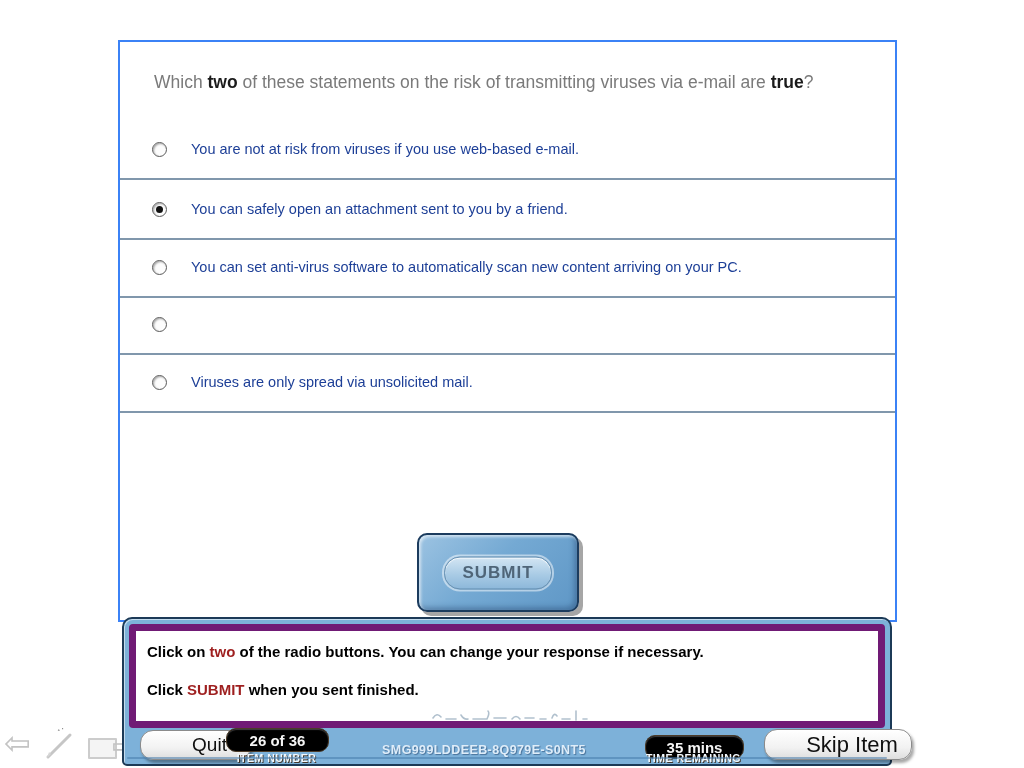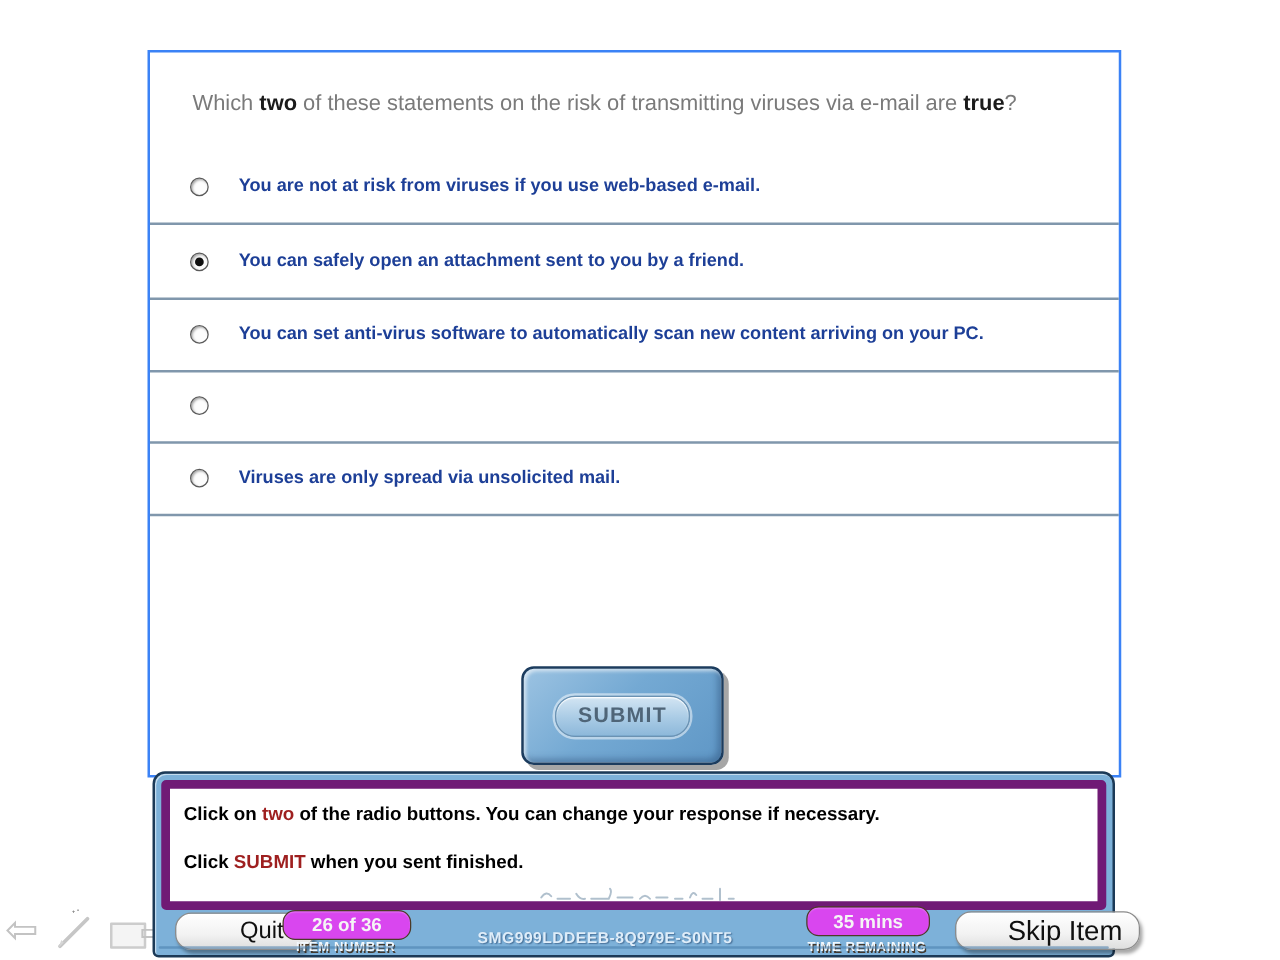--- a/index.html
+++ b/index.html
@@ -30,21 +30,21 @@
   .radio{
     margin-left:32px;width:13px;height:13px;border-radius:50%;
     background:#fdfdfd;border:1px solid #5a5a5a;
     box-shadow:inset 1px 1px 2px rgba(0,0,0,.35), inset -1px -1px 1px #fff;
     display:flex;align-items:center;justify-content:center;flex:0 0 auto;
     cursor:pointer;
   }
   .radio .dot{width:7px;height:7px;border-radius:50%;background:#101010;display:none;}
   .radio.selected .dot{display:block;}
   .option-label{
-    margin-left:24px;color:#1d3f97;font-weight:bold;font-size:14.5px;
+    margin-left:24px;color:#1d3f97;font-weight:normal;font-size:14.5px;
   }
 
   
   .submit-btn{
     position:absolute;left:417px;top:533px;width:158px;height:75px;
     background:linear-gradient(135deg,#9cc3e2 0%,#74a9d3 45%,#5f97c6 100%);
     border:2px solid #1c3c5e;border-radius:10px;
     box-shadow:4px 4px 0 #a6a6a6,
                inset 2px 2px 3px rgba(255,255,255,.6),
                inset -3px -3px 5px rgba(25,55,95,.35);
@@ -89,27 +89,27 @@
     border:1px solid #8b8b8b;border-radius:13px;
     box-shadow:2px 3px 3px rgba(0,0,0,.35), inset 0 1px 0 #fff;
     display:flex;align-items:center;justify-content:center;
     font-size:19px;color:#101010;cursor:pointer;padding-left:28px;
   }
   .quit-btn{left:16px;top:111px;width:81px;height:28px;}
   .skip-btn{left:640px;top:110px;width:118px;height:29px;font-size:22px;}
 
   .dark-badge{
     position:absolute;height:22px;border-radius:10px;
-    background:#d946ef;border:1px solid #4c3b28;
+    background:#000000;border:1px solid #4c3b28;
     box-shadow:inset 0 1px 1px rgba(255,255,255,.25);
     display:flex;align-items:center;justify-content:center;
     color:#f5f5f5;font-size:15px;font-weight:bold;
   }
   .item-badge{left:102px;top:109px;width:101px;}
-  .time-badge{left:521px;top:106px;width:97px;}
+  .time-badge{left:521px;top:116px;width:97px;}
   .badge-label{
     position:absolute;text-align:center;
     font-size:10.5px;font-weight:bold;letter-spacing:.5px;
     color:#f2f8fd;text-shadow:1px 1px 0 rgba(55,35,15,.85);
   }
   .item-badge-label{left:90px;top:133px;width:125px;}
   .time-badge-label{left:503px;top:133px;width:133px;}
   .session-code{
     position:absolute;left:215px;top:124px;width:290px;text-align:center;
     font-size:12.5px;font-weight:bold;color:#dfedf9;letter-spacing:.4px;

